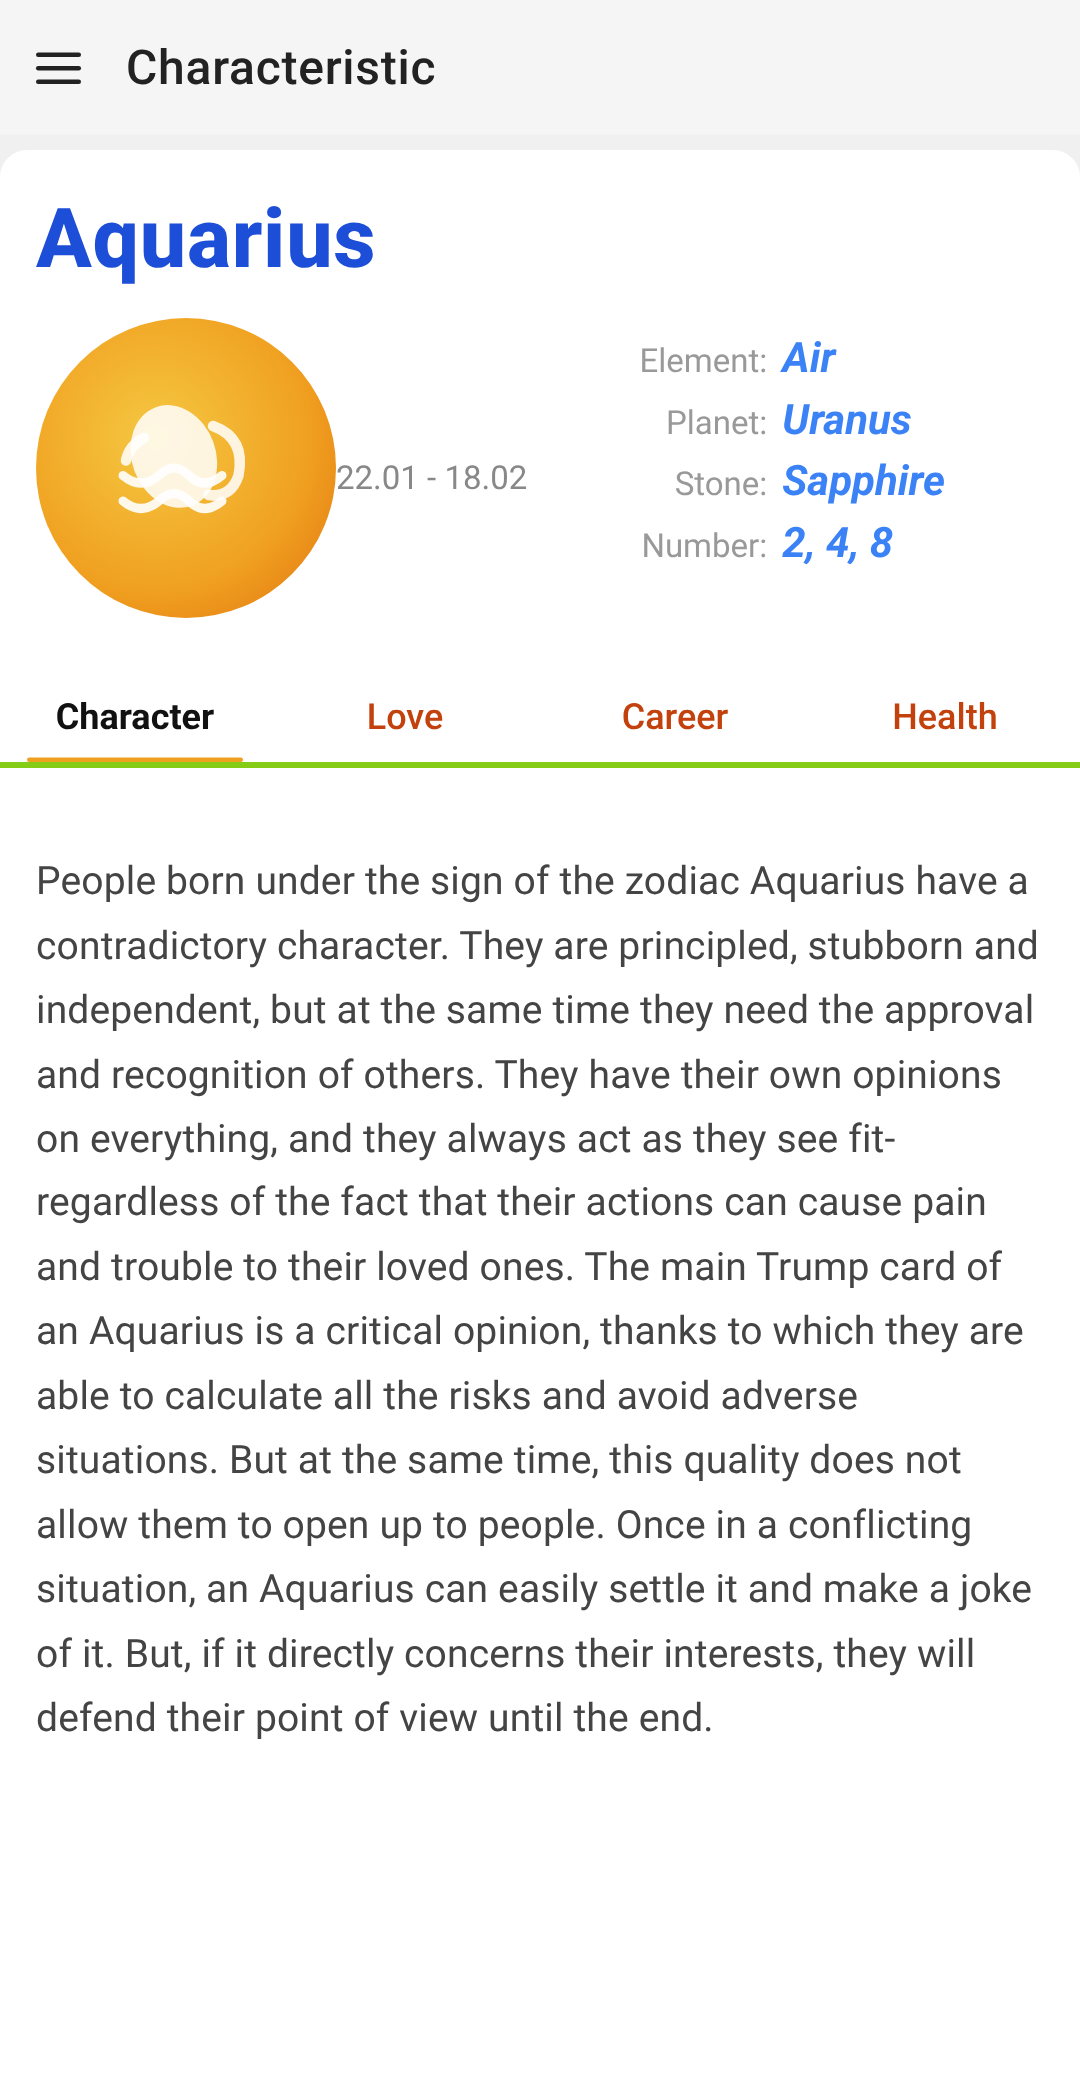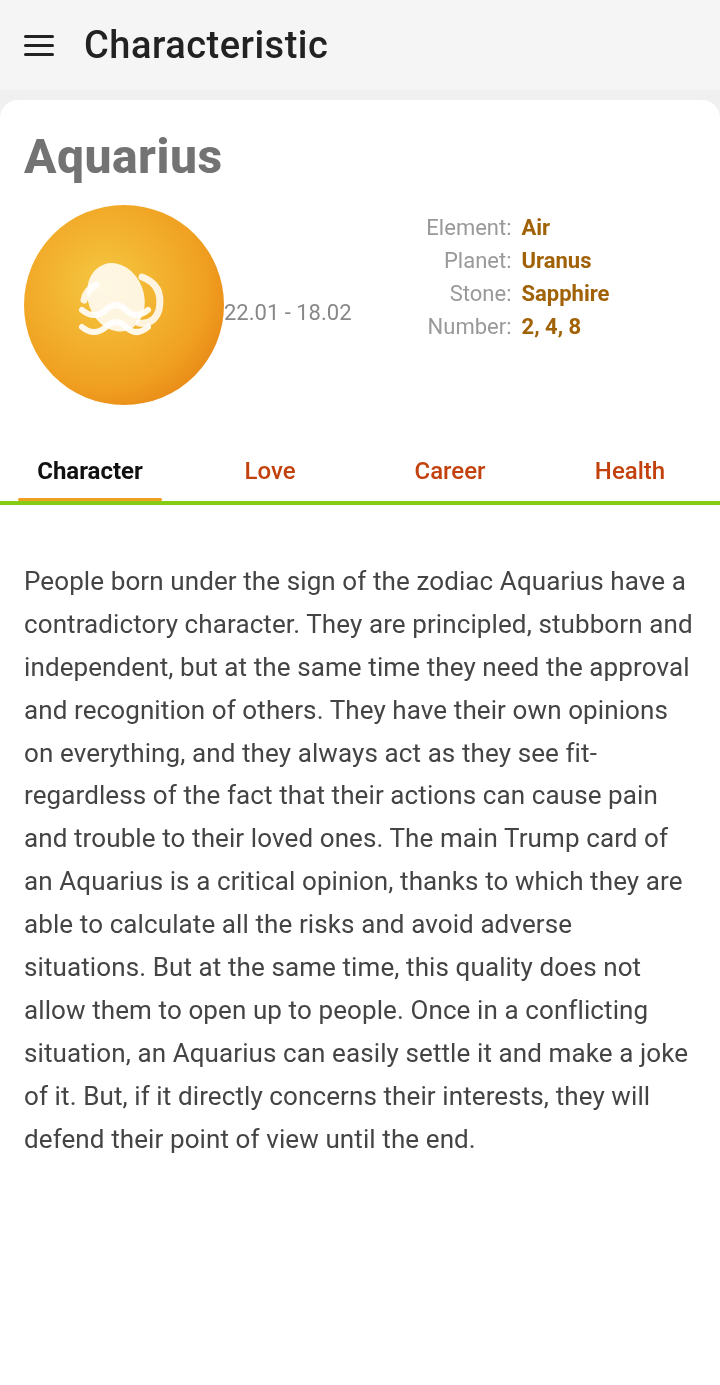--- a/index.html
+++ b/index.html
@@ -31,39 +31,39 @@
 
     .hamburger-icon span {
       display: block;
       width: 30px;
       height: 3px;
       background: #222;
       border-radius: 2px;
     }
 
     .header-title {
-      font-size: 38px;
+      font-size: 32px;
       font-weight: 500;
       color: #222;
       letter-spacing: 0.5px;
     }
 
     
     .card {
       background: #fff;
       border-radius: 18px 18px 0 0;
       margin-top: 10px;
       padding: 28px 24px 0 24px;
       min-height: 1295px;
     }
 
     .sign-name {
-      font-size: 48px;
+      font-size: 55px;
       font-weight: 800;
-      color: #737373;
+      color: #1d4ed8;
       margin-bottom: 20px;
       letter-spacing: 0.5px;
     }
 
     
     .sign-info-row {
       display: flex;
       flex-direction: row;
       align-items: flex-start;
       margin-bottom: 30px;
@@ -113,23 +113,24 @@
     }
 
     .attr-label {
       font-size: 22px;
       color: #999;
       text-align: right;
       min-width: 130px;
     }
 
     .attr-value {
-      font-size: 22px;
+      font-size: 28px;
       font-weight: 700;
-      color: #a16207;
+      color: #3b82f6;
+      font-style: italic;
     }
 
     
     .tabs {
       display: flex;
       flex-direction: row;
       margin: 0 -24px;
       border-bottom: 4px solid #84cc16;
     }
 

